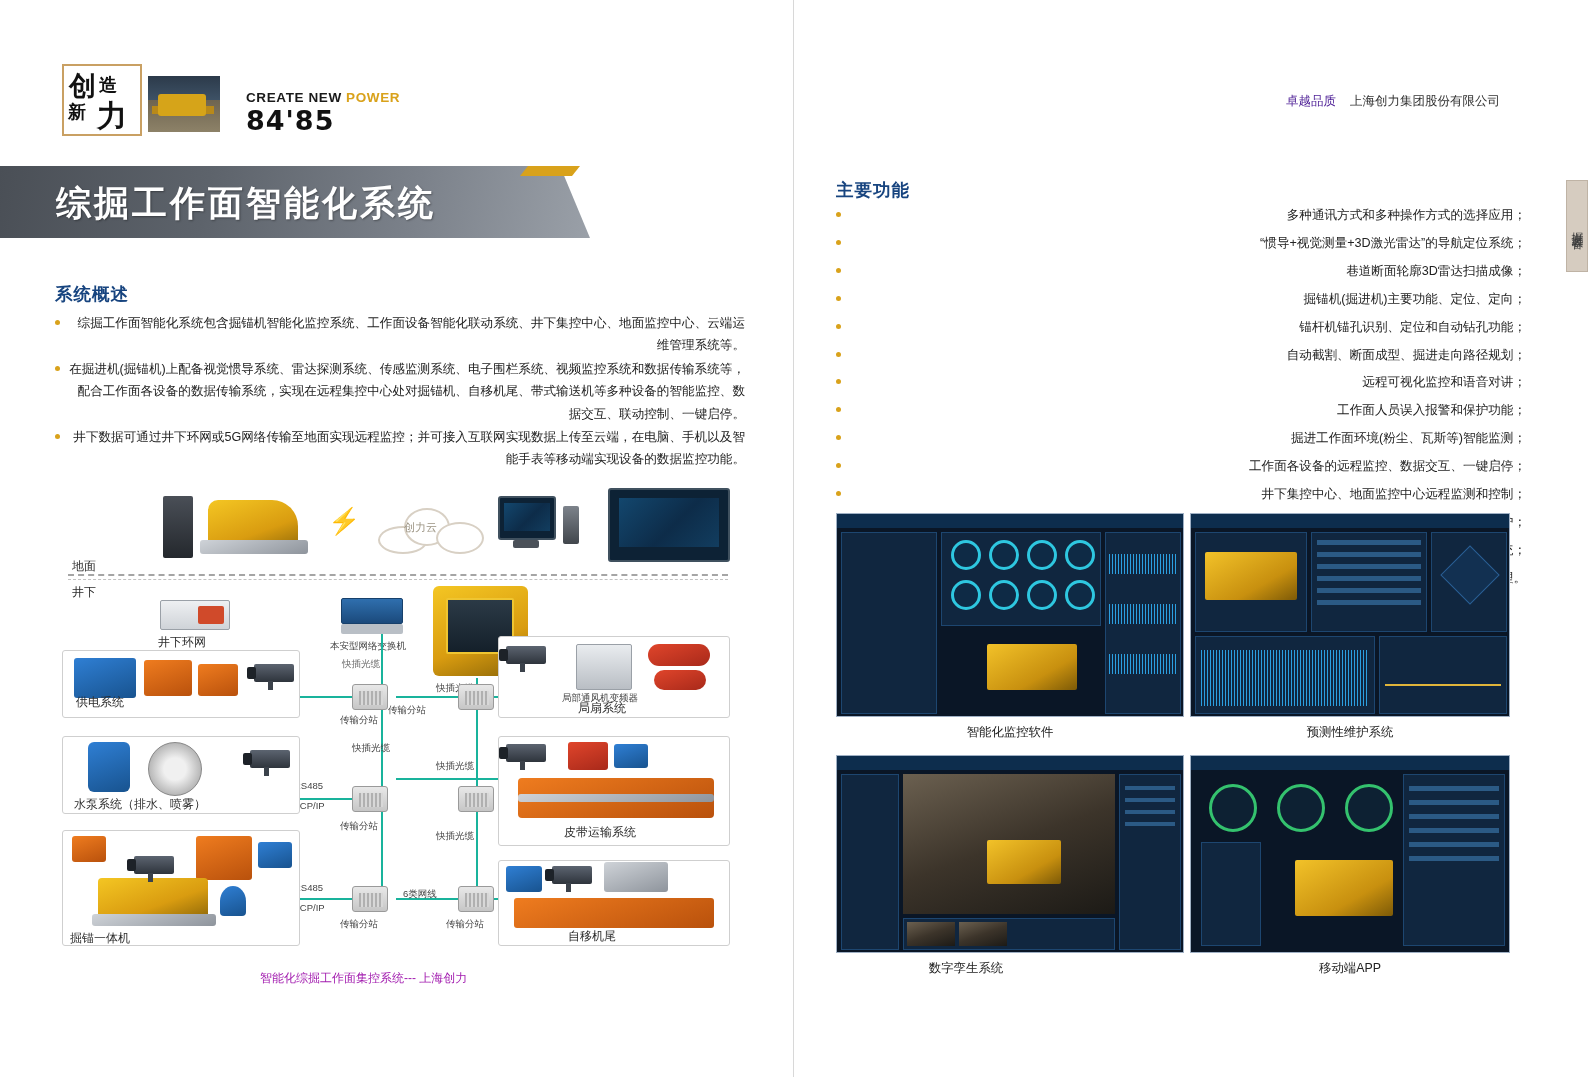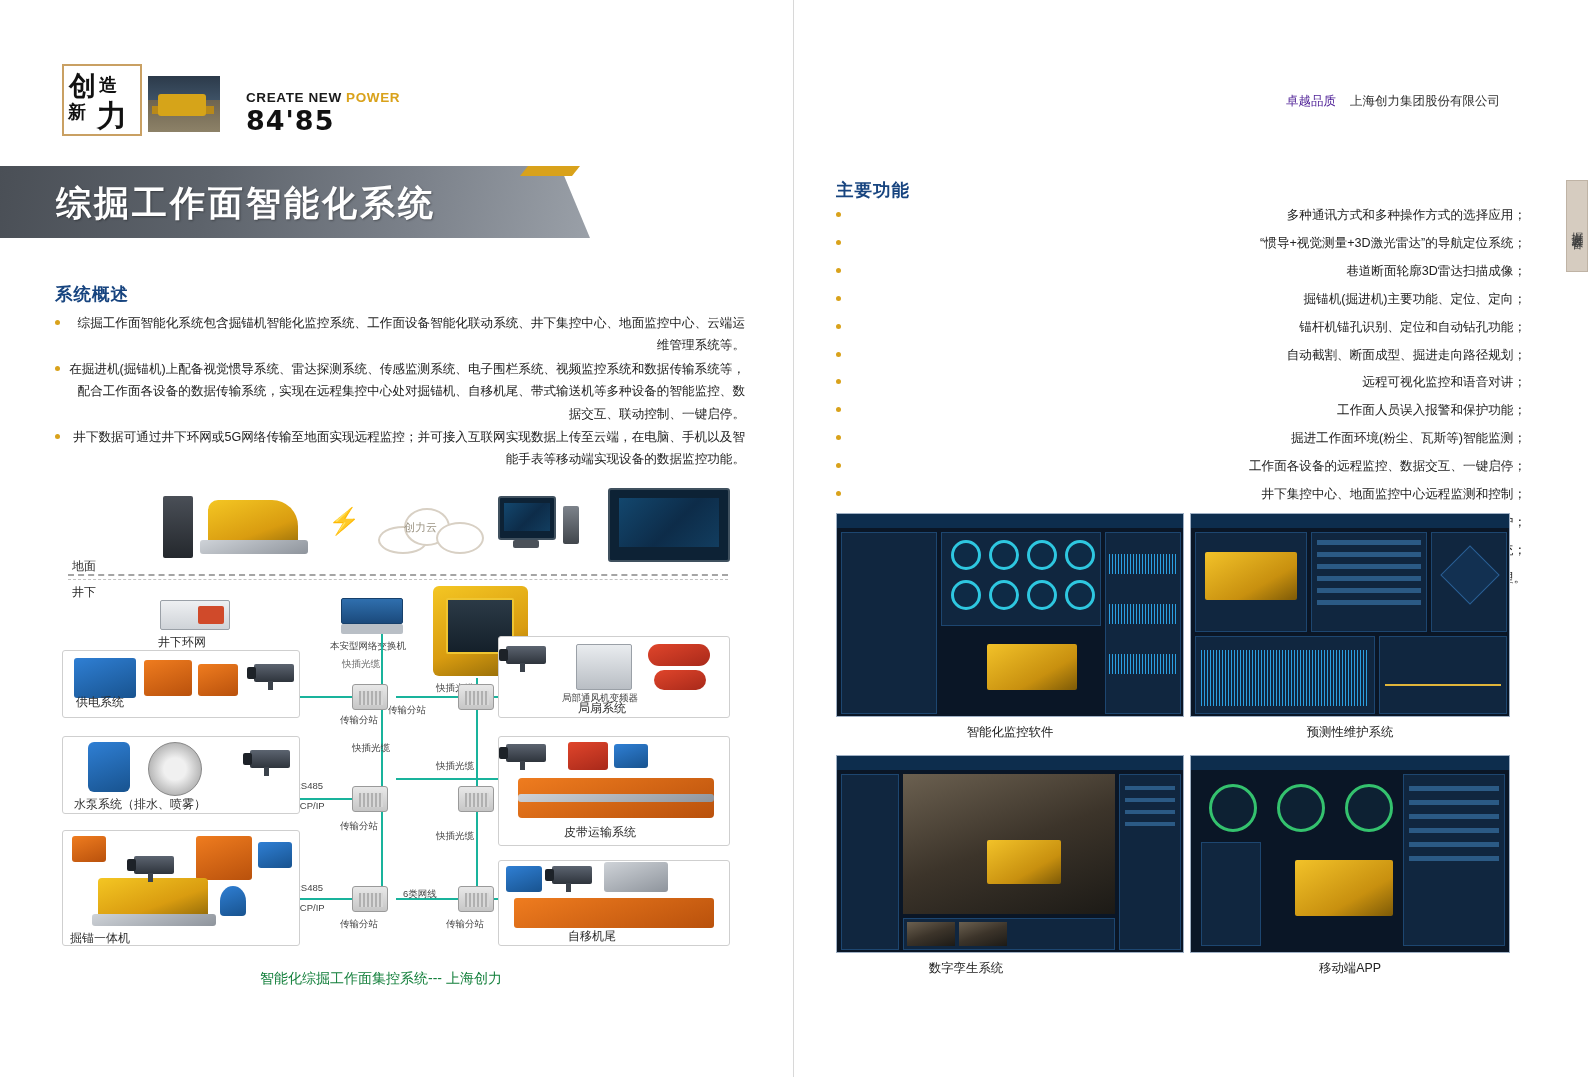--- a/index.html
+++ b/index.html
@@ -186,21 +186,21 @@
     left: 48px; top: 478px;
     width: 700px; height: 512px;
   }
   .d-label {
     position: absolute;
     font-size: 12px;
     color: #2c2c2c;
     white-space: nowrap;
   }
   .d-label.small { font-size: 9.5px; color: #444; }
-  .d-label.cyan { color: #15803d; font-size: 14px; }
+  .d-label.cyan { color: #a21caf; font-size: 12px; }
   .d-box {
     position: absolute;
     border: 1px solid #cfcfcf;
     border-radius: 3px;
     background: #fff;
   }
   .d-img {
     position: absolute;
     border-radius: 2px;
   }

